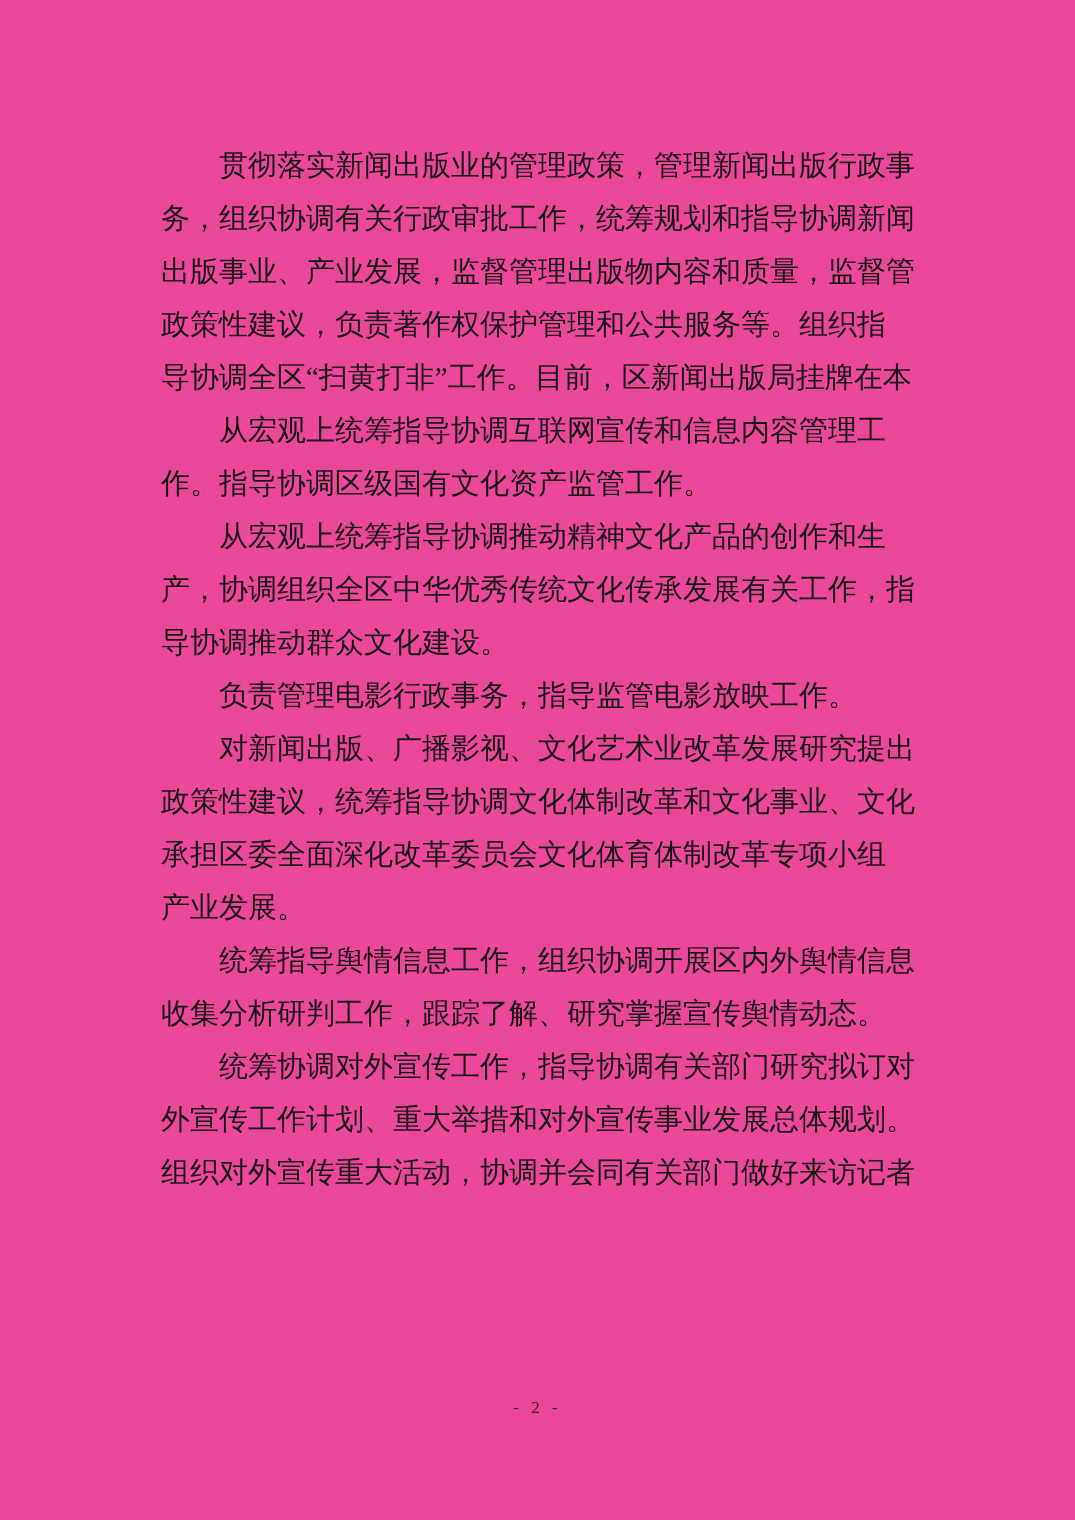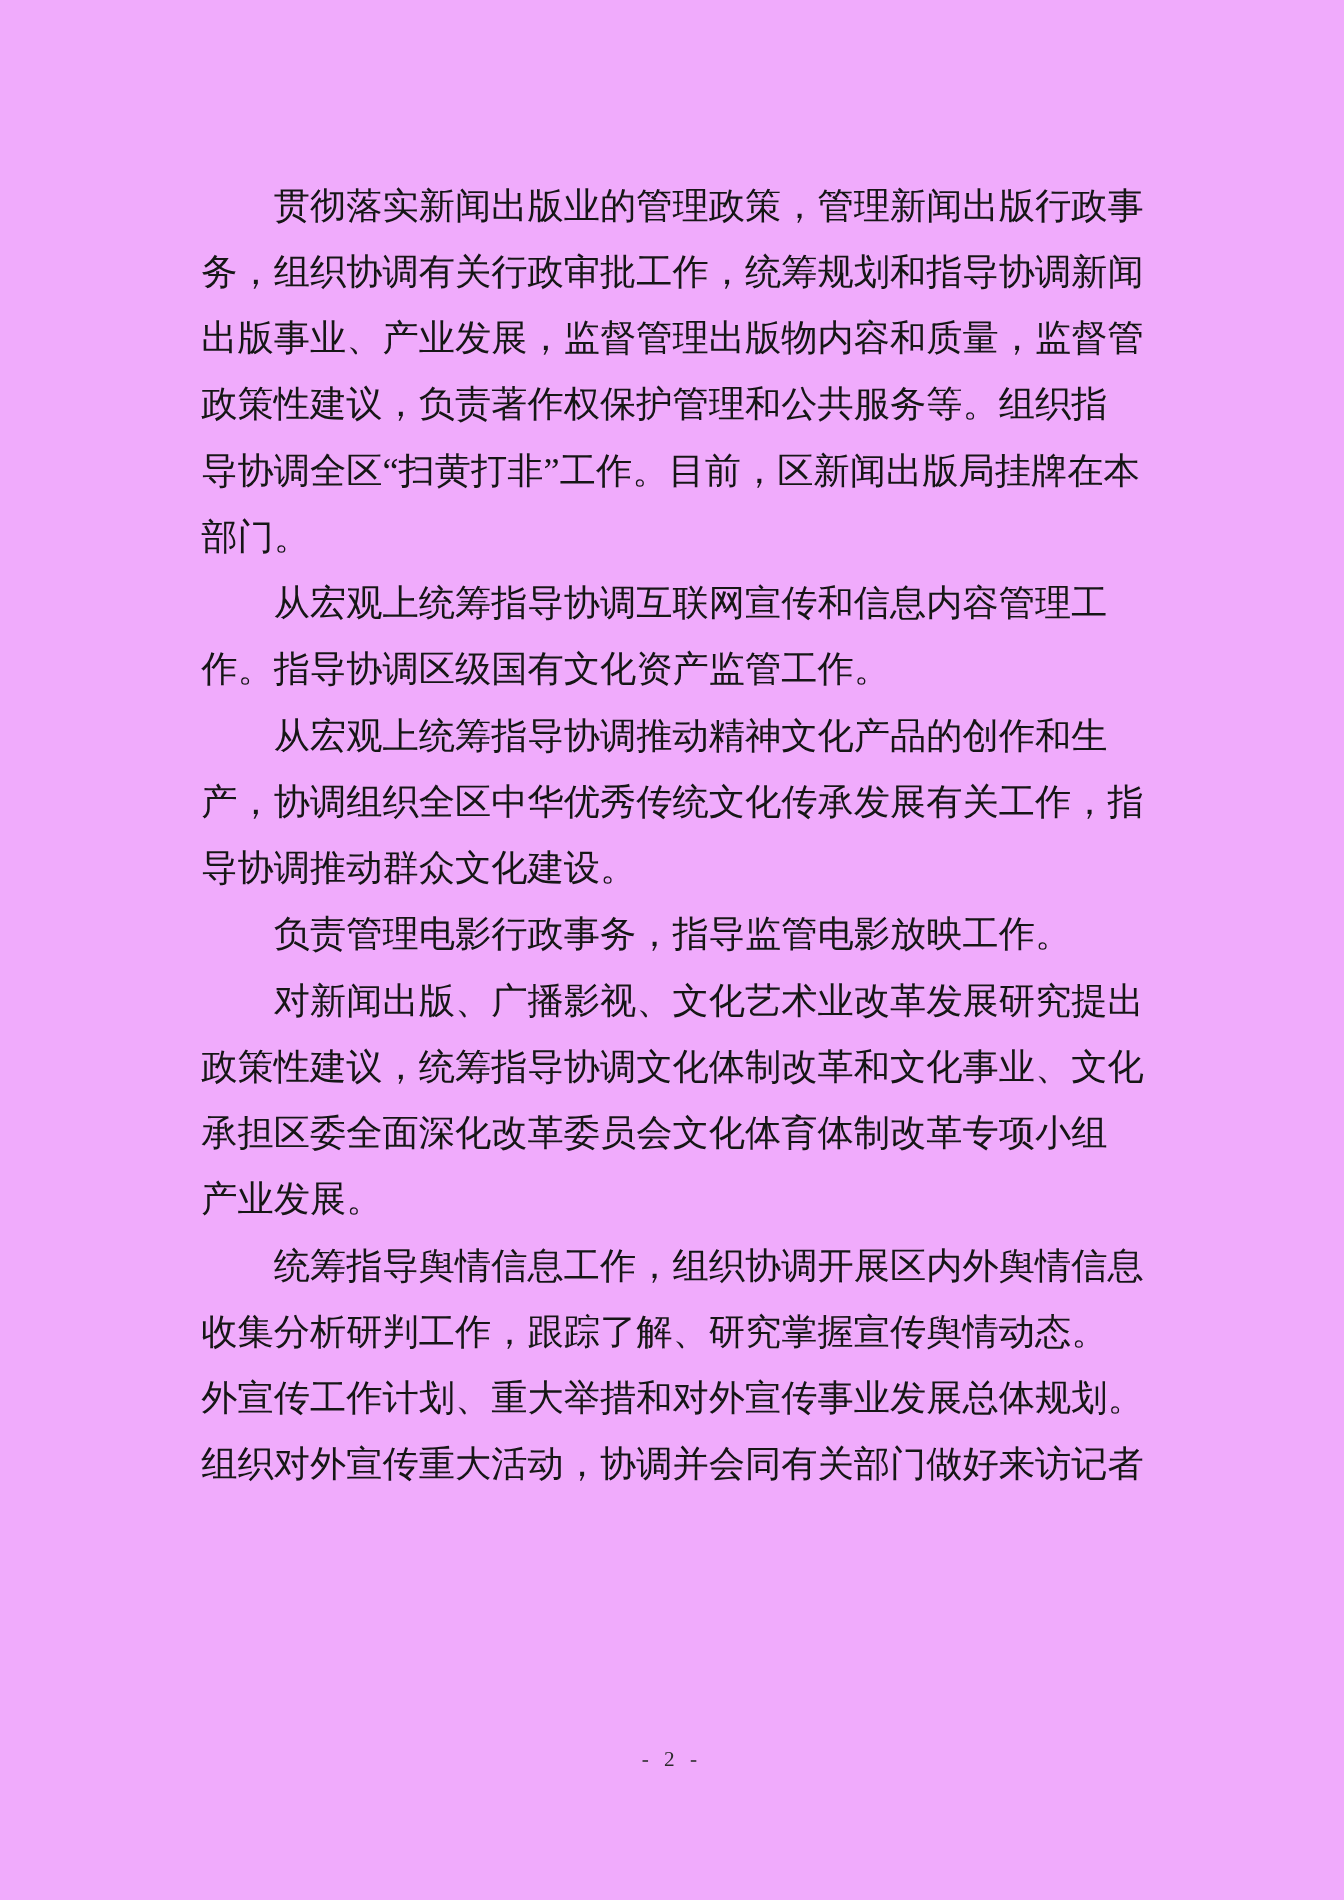--- a/index.html
+++ b/index.html
@@ -4,21 +4,21 @@
 <style>
   html, body {
     margin: 0;
     padding: 0;
     background: #ffffff;
   }
   .page {
     position: relative;
     width: 1075px;
     height: 1520px;
-    background: #f0abfc;
+    background: #ec4899;
     overflow: hidden;
     font-family: "Liberation Serif", "DejaVu Serif", serif;
     color: #161616;
   }
   .content {
     position: absolute;
     left: 161px;
     top: 139px;
     width: 756px;
   }
@@ -51,21 +51,20 @@
 <body>
 
 <div class="page">
   <div class="content" id="doc-content">
       <div class="para">
         <div class="line indent">贯彻落实新闻出版业的管理政策，管理新闻出版行政事</div>
         <div class="line">务，组织协调有关行政审批工作，统筹规划和指导协调新闻</div>
         <div class="line">出版事业、产业发展，监督管理出版物内容和质量，监督管</div>
         <div class="line">政策性建议，负责著作权保护管理和公共服务等。组织指</div>
         <div class="line">导协调全区“扫黄打非”工作。目前，区新闻出版局挂牌在本</div>
-        <div class="line">部门。</div>
       </div>
       <div class="para">
         <div class="line indent">从宏观上统筹指导协调互联网宣传和信息内容管理工</div>
         <div class="line">作。指导协调区级国有文化资产监管工作。</div>
       </div>
       <div class="para">
         <div class="line indent">从宏观上统筹指导协调推动精神文化产品的创作和生</div>
         <div class="line">产，协调组织全区中华优秀传统文化传承发展有关工作，指</div>
         <div class="line">导协调推动群众文化建设。</div>
       </div>
@@ -76,18 +75,19 @@
         <div class="line indent">对新闻出版、广播影视、文化艺术业改革发展研究提出</div>
         <div class="line">政策性建议，统筹指导协调文化体制改革和文化事业、文化</div>
         <div class="line">承担区委全面深化改革委员会文化体育体制改革专项小组</div>
         <div class="line">产业发展。</div>
       </div>
       <div class="para">
         <div class="line indent">统筹指导舆情信息工作，组织协调开展区内外舆情信息</div>
         <div class="line">收集分析研判工作，跟踪了解、研究掌握宣传舆情动态。</div>
       </div>
       <div class="para">
+        <div class="line indent">统筹协调对外宣传工作，指导协调有关部门研究拟订对</div>
         <div class="line">外宣传工作计划、重大举措和对外宣传事业发展总体规划。</div>
         <div class="line">组织对外宣传重大活动，协调并会同有关部门做好来访记者</div>
       </div>
     </div>
   <div class="footer">- 2 -</div>
 </div>
 
 </body></html>

